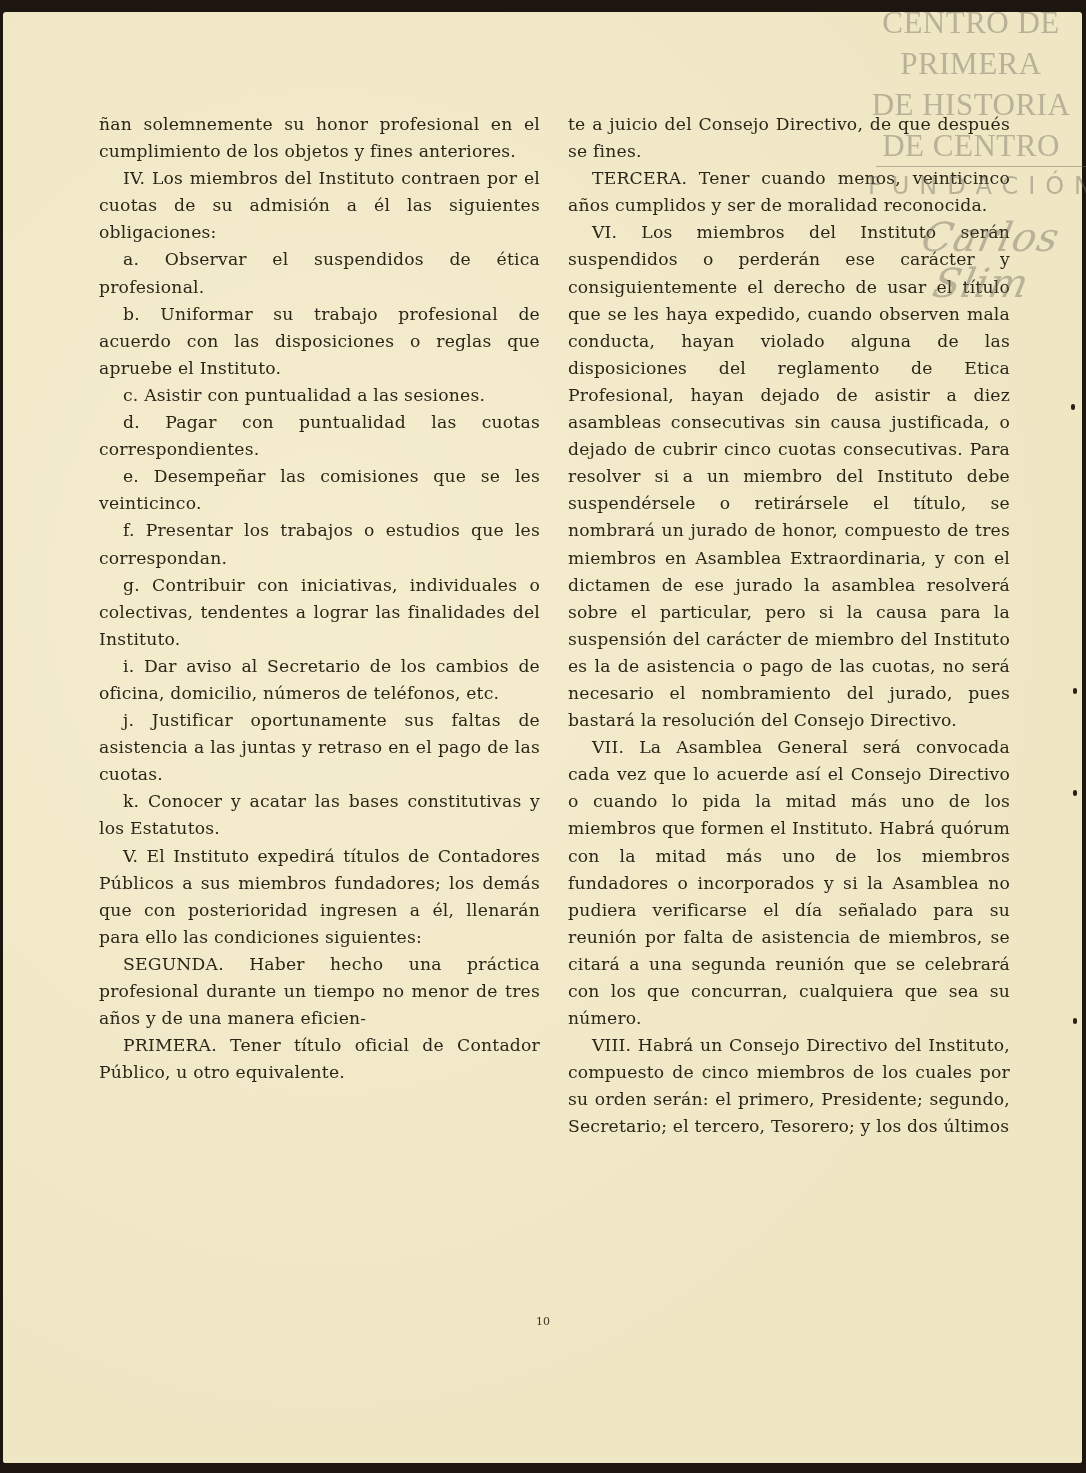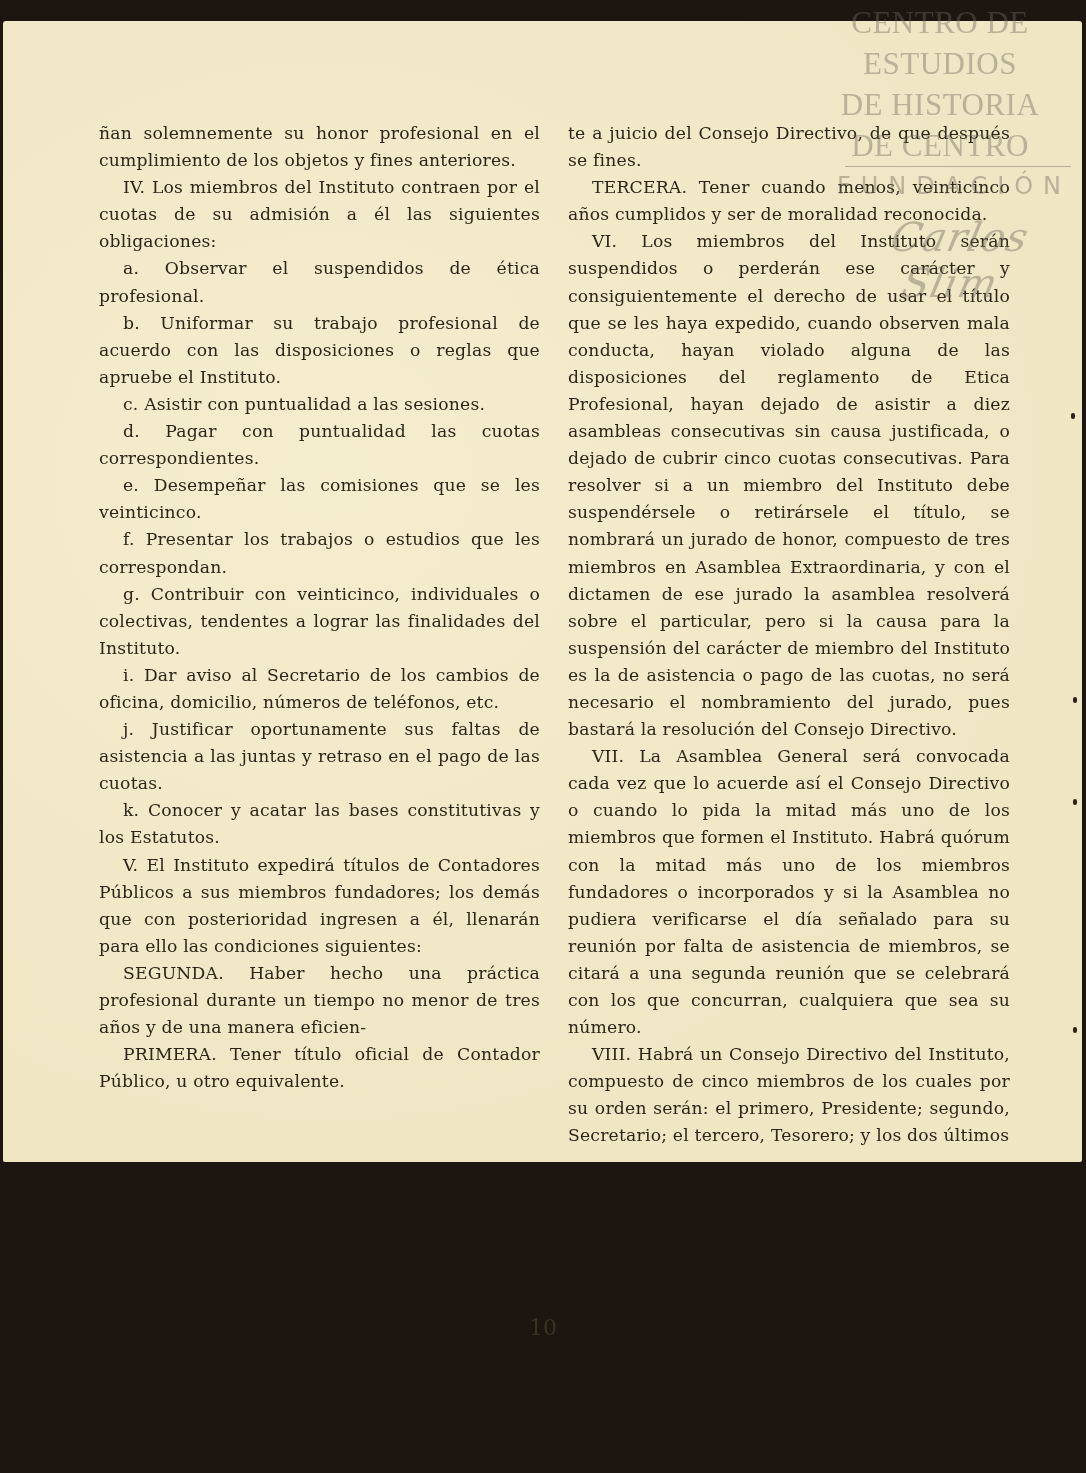--- a/index.html
+++ b/index.html
@@ -3,44 +3,44 @@
 <meta charset="utf-8">
 <style>
   html, body { margin: 0; padding: 0; }
   body {
     width: 1086px; height: 1473px;
     background: #1c1510;
     position: relative; overflow: hidden;
     font-family: "DejaVu Serif", "Liberation Serif", serif;
   }
   .page {
-    position: absolute; left: 3px; top: 21px; width: 1079px; height: 1141px;
+    position: absolute; left: 3px; top: 12px; width: 1079px; height: 1451px;
     background: #efe6c4;
     background-image: radial-gradient(ellipse at 30% 40%, rgba(255,250,225,0.35), rgba(0,0,0,0) 70%);
     border-radius: 3px 3px 2px 2px;
   }
   .col {
     position: absolute; top: 99px;
     color: #2c2619;
     font-size: 17.2px;
     line-height: 27.1px;
     text-align: justify;
     letter-spacing: 0.2px;
   }
   .col-left { left: 96px; width: 441px; }
   .col-right { left: 565px; width: 442px; }
   .col p { margin: 0; text-indent: 24px; text-align-last: left; }
   .col p.cont { text-indent: 0; }
   .col p.gap { margin-top: 0; }
   .page-number {
     position: absolute; left: 0; width: 1086px; top: 1315px;
-    text-align: center; font-size: 22px; color: #3a3322;
+    text-align: center; font-size: 11px; color: #3a3322;
   }
   .watermark {
-    position: absolute; left: 837px; top: 0; width: 206px;
+    position: absolute; left: 868px; top: 0; width: 206px;
     color: rgba(110,104,90,0.42);
     font-family: "Liberation Serif", "DejaVu Serif", serif;
     text-align: center; pointer-events: none;
   }
   .wm-line { font-size: 31px; line-height: 41px; height: 41px; letter-spacing: 0.5px; }
   .wm-l1 { margin-top: 2px; }
   .wm-rule {
     position: absolute; left: 8px; top: 166px; width: 226px; height: 1px;
     background: rgba(110,104,90,0.45);
   }
@@ -66,21 +66,21 @@
 
   <div class="col col-left">
     <p class="cont">ñan solemnemente su honor profesional en el cumplimiento de los objetos y fines anteriores.</p>
     <p>IV. Los miembros del Instituto contraen por el cuotas de su admisión a él las siguientes obligaciones:</p>
     <p>a. Observar el suspendidos de ética profesional.</p>
     <p>b. Uniformar su trabajo profesional de acuerdo con las disposiciones o reglas que apruebe el Instituto.</p>
     <p>c. Asistir con puntualidad a las sesiones.</p>
     <p>d. Pagar con puntualidad las cuotas correspondientes.</p>
     <p>e. Desempeñar las comisiones que se les veinticinco.</p>
     <p>f. Presentar los trabajos o estudios que les correspondan.</p>
-    <p>g. Contribuir con veinticinco, individuales o colectivas, tendentes a lograr las finalidades del Instituto.</p>
+    <p>g. Contribuir con iniciativas, individuales o colectivas, tendentes a lograr las finalidades del Instituto.</p>
     <p>i. Dar aviso al Secretario de los cambios de oficina, domicilio, números de teléfonos, etc.</p>
     <p class="gap">j. Justificar oportunamente sus faltas de asistencia a las juntas y retraso en el pago de las cuotas.</p>
     <p class="gap">k. Conocer y acatar las bases constitutivas y los Estatutos.</p>
     <p class="gap">V. El Instituto expedirá títulos de Contadores Públicos a sus miembros fundadores; los demás que con posterioridad ingresen a él, llenarán para ello las condiciones siguientes:</p>
     <p class="gap">SEGUNDA. Haber hecho una práctica profesional durante un tiempo no menor de tres años y de una manera eficien-</p>
     <p class="gap">PRIMERA. Tener título oficial de Contador Público, u otro equivalente.</p>
   </div>
 
   <div class="col col-right">
     <p class="cont">te a juicio del Consejo Directivo, de que después se fines.</p>
@@ -93,19 +93,19 @@
   <div class="edge-mark" style="left:1068px; top:392px;"></div>
   <div class="edge-mark" style="left:1070px; top:676px;"></div>
   <div class="edge-mark" style="left:1070px; top:778px;"></div>
   <div class="edge-mark" style="left:1070px; top:1006px;"></div>
 </div>
 
 <div class="page-number">10</div>
 
 <div class="watermark">
   <div class="wm-line wm-l1">CENTRO DE</div>
-  <div class="wm-line">ESTUDIOS</div>
+  <div class="wm-line">PRIMERA</div>
   <div class="wm-line">DE HISTORIA</div>
   <div class="wm-line">DE CENTRO</div>
   <div class="wm-rule"></div>
   <div class="wm-fund">FUNDACIÓN</div>
   <div class="wm-sign">Carlos Slim</div>
 </div>
 
 </body></html>

